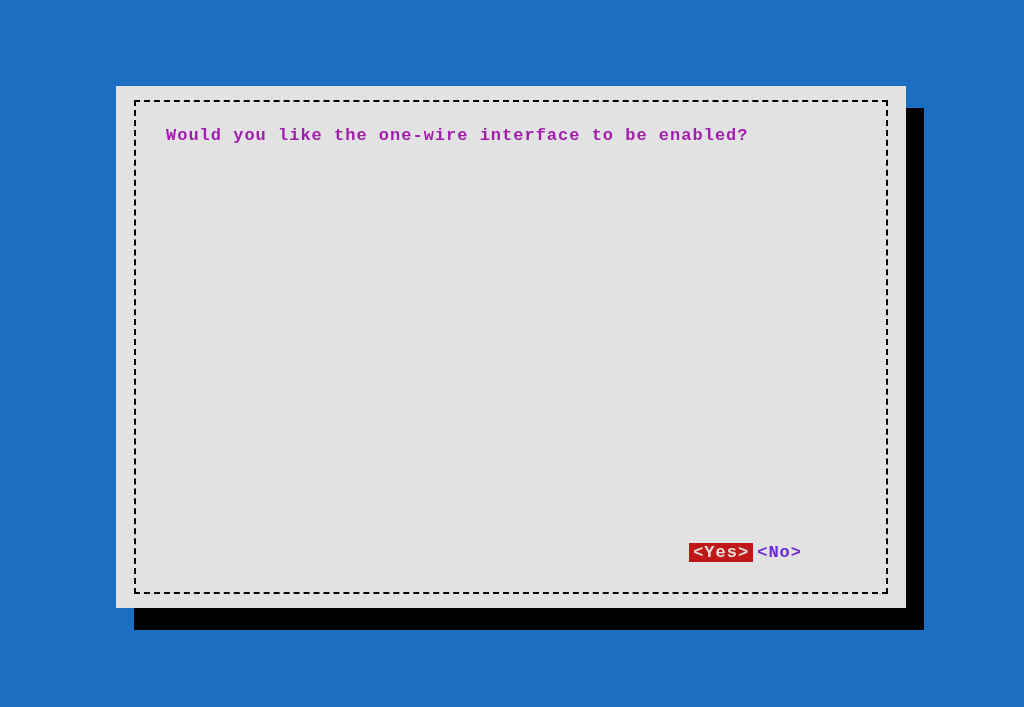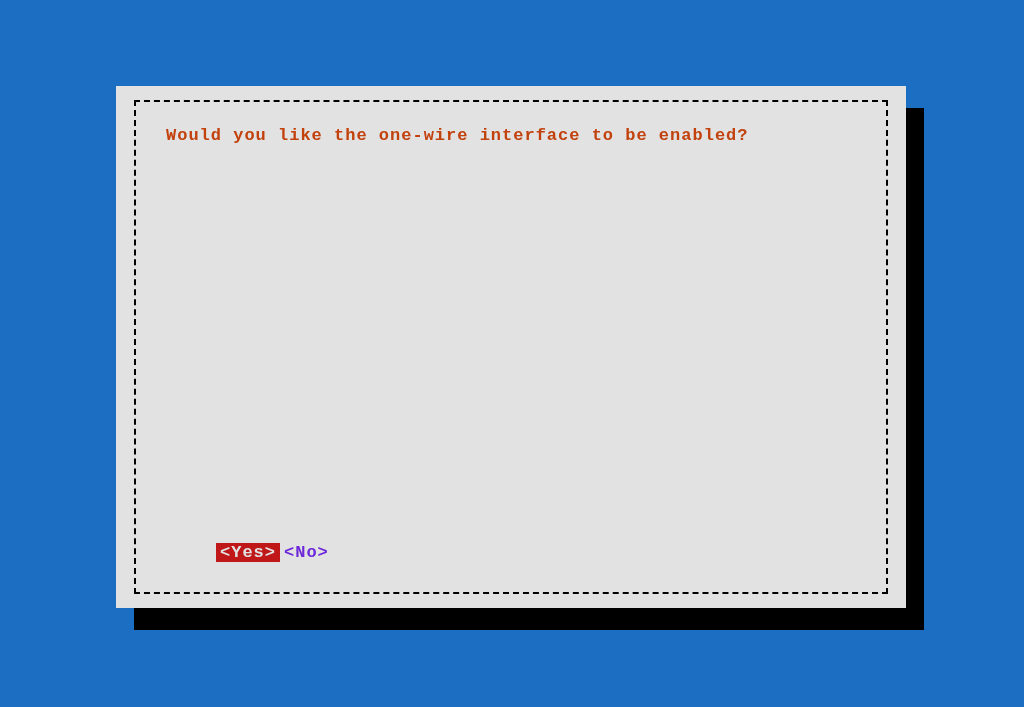--- a/index.html
+++ b/index.html
@@ -35,31 +35,31 @@
       padding: 14px 18px;
     }
     .dialog-border {
       width: 100%;
       height: 100%;
       border: 2px dashed #000000;
       position: relative;
       padding: 24px 30px;
     }
     .dialog-message {
-      color: #c2410c;
+      color: #a21caf;
       letter-spacing: 1px;
       white-space: nowrap;
     }
     .button-row {
       position: absolute;
       bottom: 30px;
       left: 0;
       right: 0;
       display: flex;
-      justify-content: flex-start;
+      justify-content: flex-end;
       align-items: center;
       padding: 0 80px;
     }
     .button {
       letter-spacing: 1px;
       padding: 0 4px;
       cursor: pointer;
     }
     .button-yes {
       background-color: #c01818;

